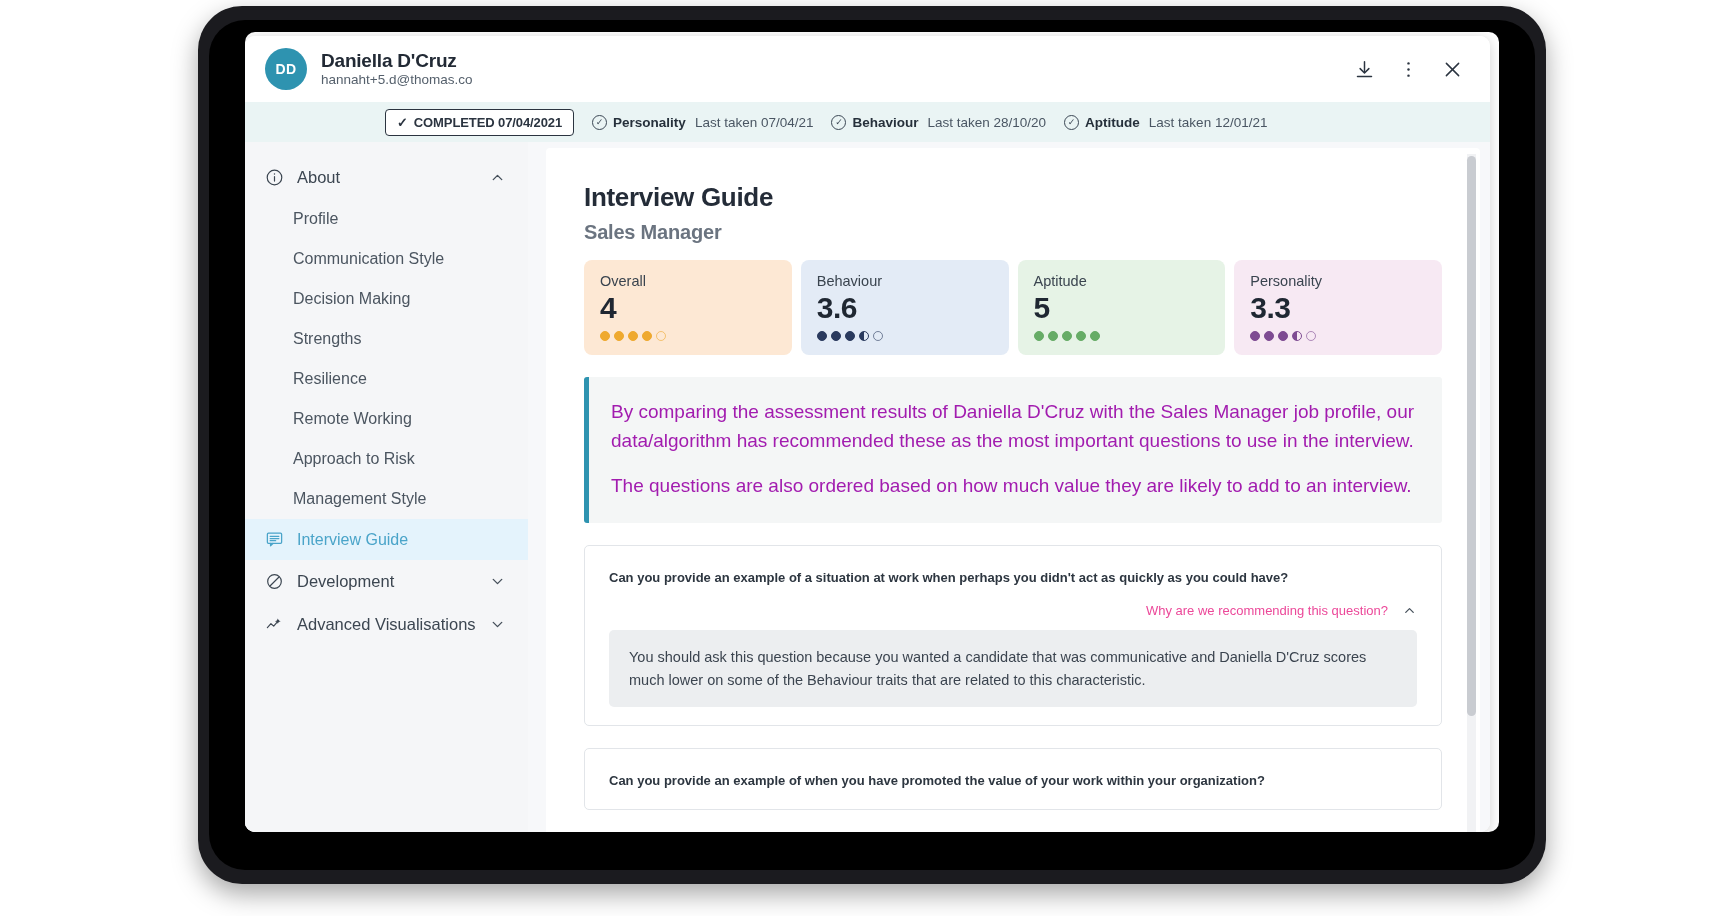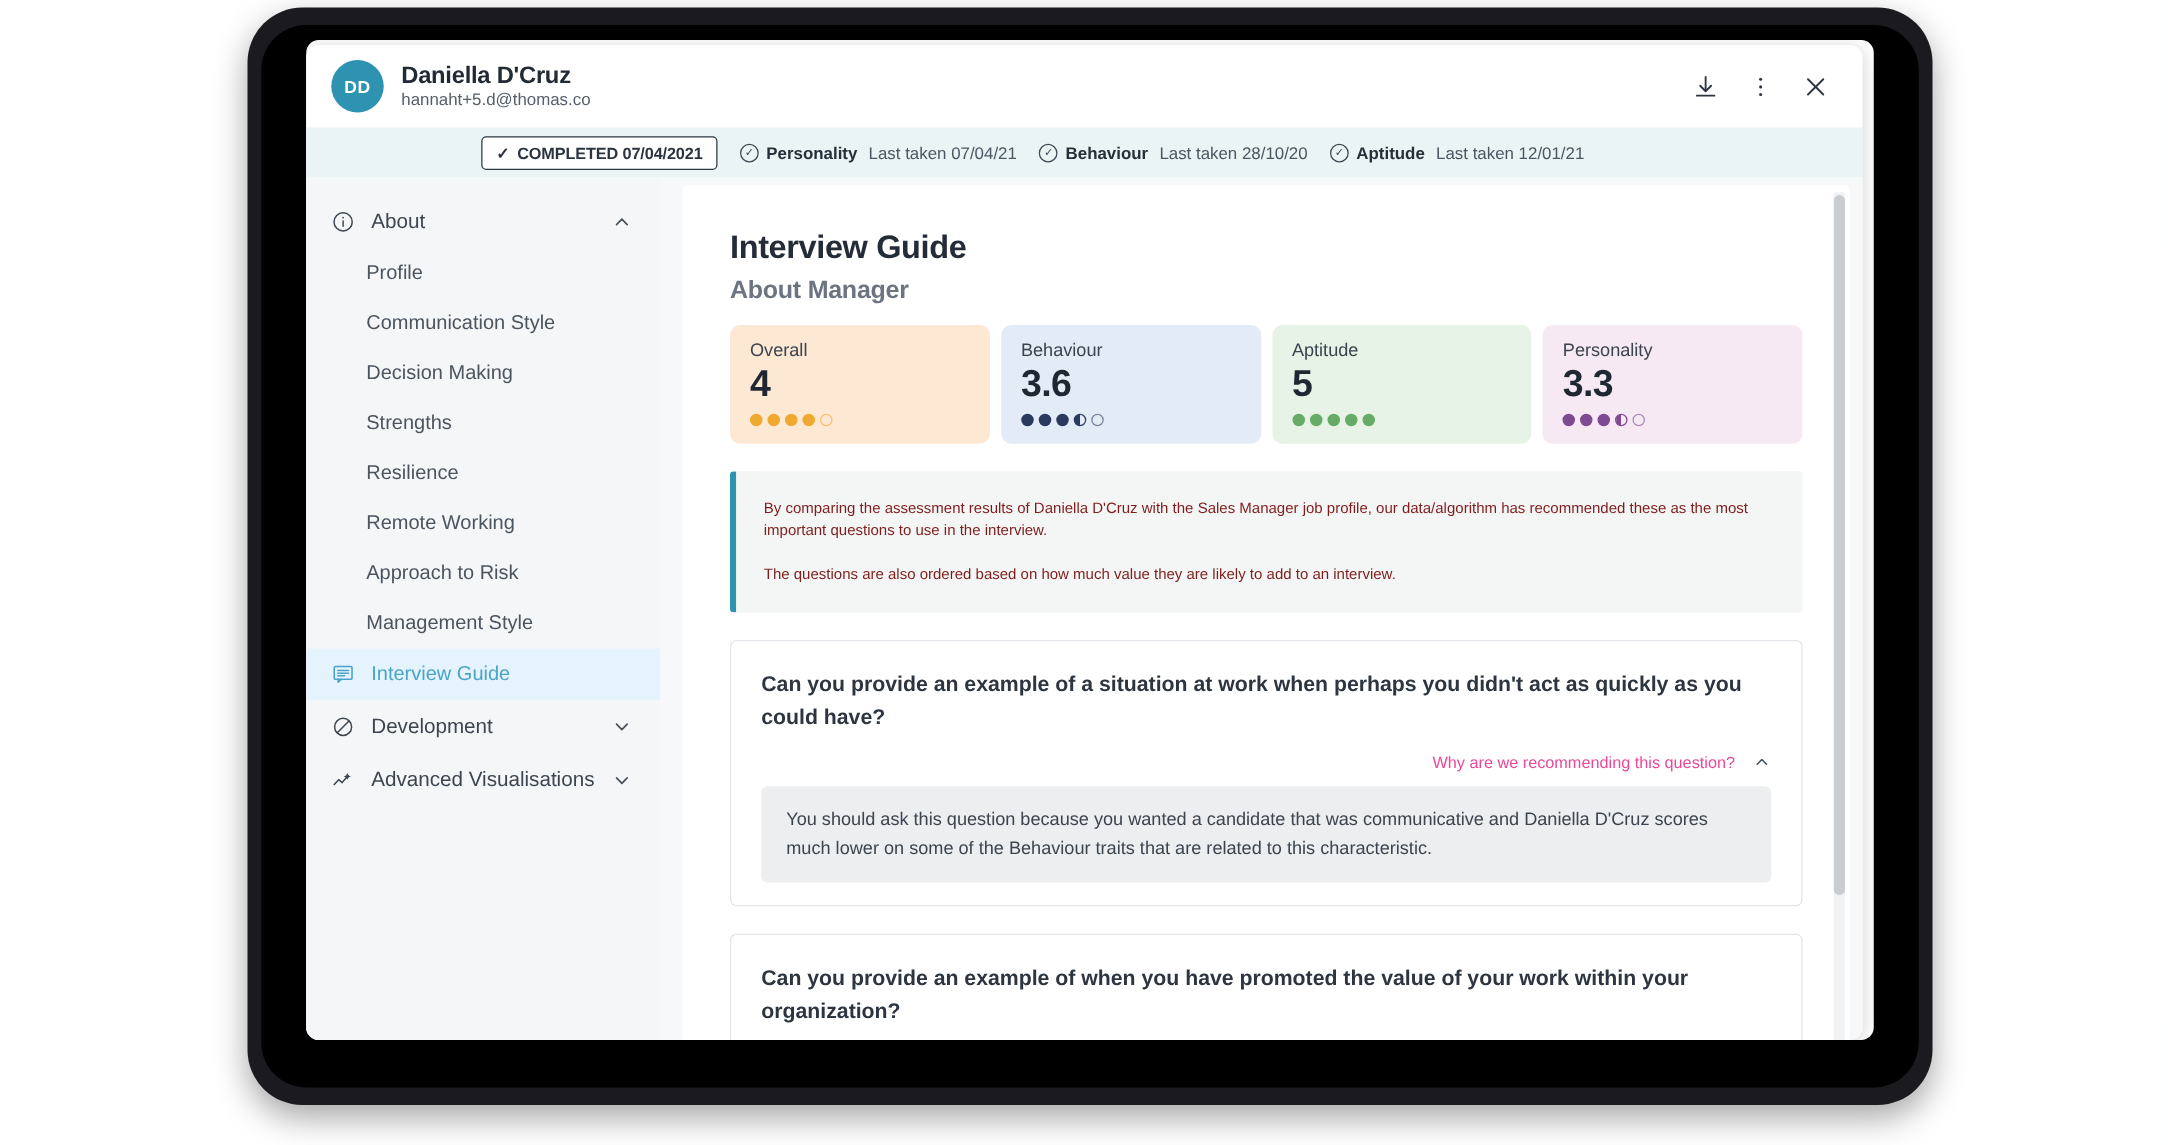--- a/index.html
+++ b/index.html
@@ -185,32 +185,32 @@
   .dot { width: 10px; height: 10px; border-radius: 50%; box-sizing: border-box; }
 
   
   #info-callout {
     margin-top: 22px;
     background: #f4f6f6;
     border-left: 5px solid #2e93b0;
     border-radius: 3px;
     padding: 20px 26px 22px 22px;
   }
-  #info-callout p { font-size: 12px; color: #7f1d1d; line-height: 1.55; }
+  #info-callout p { font-size: 19px; color: #a21caf; line-height: 1.55; }
   #info-callout p + p { margin-top: 16px; }
 
   
   .question-card {
     margin-top: 22px;
     background: #fff;
     border: 1px solid #e2e5e9;
     border-radius: 5px;
     padding: 22px 24px 18px 24px;
   }
-  .q-text { font-size: 17px; font-weight: bold; color: #2d3640; line-height: 1.5; }
+  .q-text { font-size: 13px; font-weight: bold; color: #2d3640; line-height: 1.5; }
   .q-toggle-row { display: flex; align-items: center; justify-content: flex-end; margin-top: 16px; cursor: pointer; }
   .q-toggle-label { font-size: 13px; color: #ec4899; }
   .q-toggle-chev { margin-left: 14px; color: #46505b; display: flex; }
   .q-toggle-chev svg { width: 15px; height: 15px; fill: none; stroke: currentColor; stroke-width: 2; stroke-linecap: round; stroke-linejoin: round; }
   .q-reason {
     margin-top: 12px;
     background: #eceef0;
     border-radius: 5px;
     padding: 16px 20px;
     font-size: 14.5px;
@@ -386,21 +386,21 @@
                 <path d="M6 9l6 6 6-6"></path>
               </svg>
           </span>
         </div>
       </div>
 
       <div id="content-wrap">
         <div id="content">
 
           <div id="page-title">Interview Guide</div>
-          <div id="page-subtitle">About Manager</div>
+          <div id="page-subtitle">Sales Manager</div>
 
           <div id="score-cards">
 
             <div class="score-card" style="background:#fde8d4">
               <div class="sc-label">Overall</div>
               <div class="sc-value">4</div>
               <div class="sc-dots">
                   <span class="dot" style="background: rgb(239, 169, 46); border: 1px solid rgb(239, 169, 46);"></span>
                   <span class="dot" style="background: rgb(239, 169, 46); border: 1px solid rgb(239, 169, 46);"></span>
                   <span class="dot" style="background: rgb(239, 169, 46); border: 1px solid rgb(239, 169, 46);"></span>

